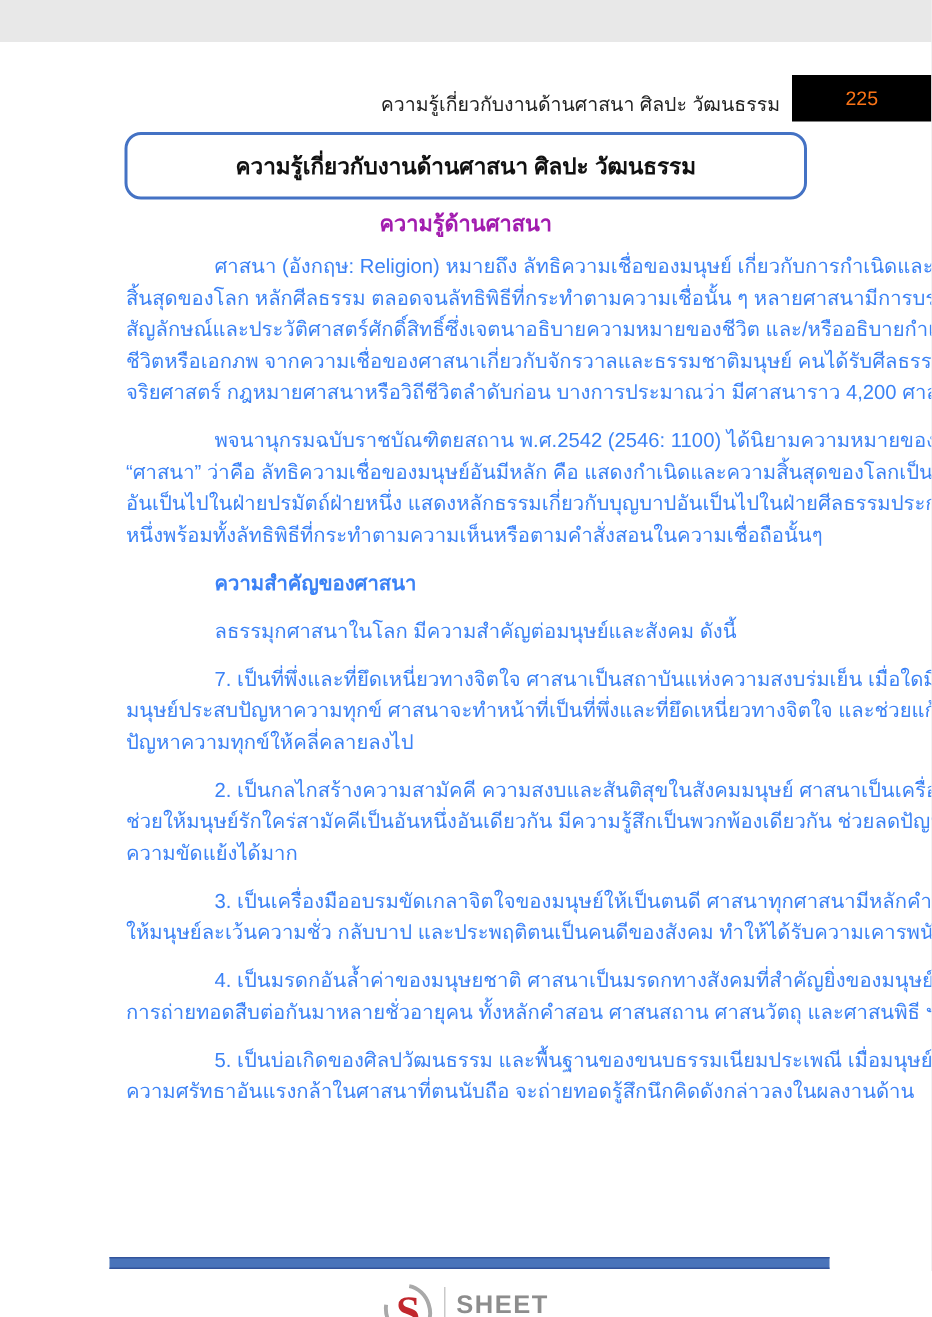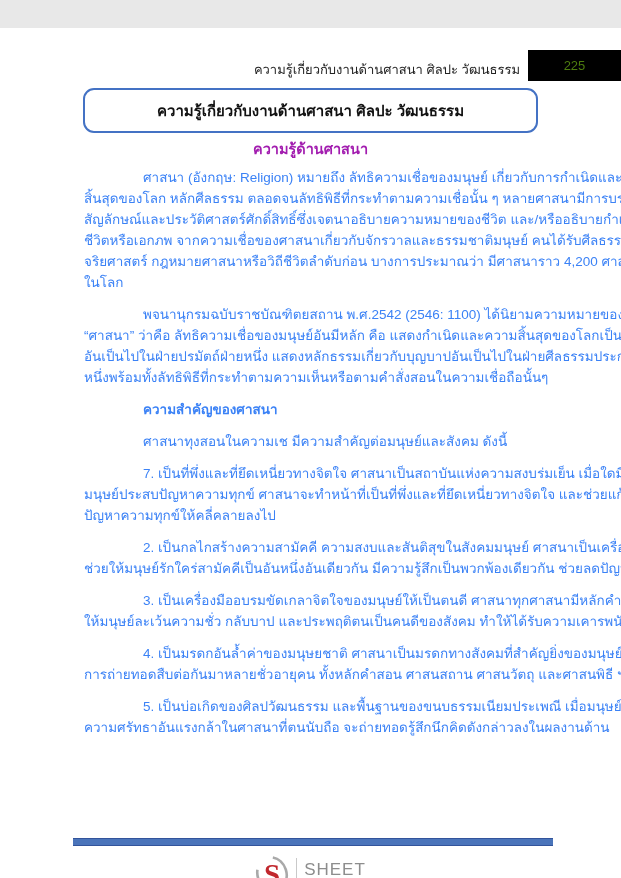--- a/index.html
+++ b/index.html
@@ -15,21 +15,21 @@
   
   .running-head{
     position:absolute;top:31px;right:101px;
     font-size:13px;color:#222;
   }
   .page-num-box{
     position:absolute;top:22px;left:528px;
     width:93px;height:31px;
     background:#000;
     display:flex;align-items:center;justify-content:center;
-    color:#4d7c0f;font-size:13px;
+    color:#f97316;font-size:13px;
   }
   
   .title-box{
     position:absolute;left:83px;top:60px;
     width:451px;height:41px;
     border:2.5px solid #4472C4;border-radius:11px;
     display:flex;align-items:center;justify-content:center;
     background:#fff;
   }
   .title-box .t{font-size:15px;font-weight:bold;color:#111;}
@@ -51,21 +51,21 @@
     position:absolute;left:73px;top:810px;width:480px;height:6px;
     background:#4a74ba;border-top:1.5px solid #33549b;border-bottom:1.5px solid #33549b;
   }
   .footer-logo{
     position:absolute;left:0;top:822px;width:621px;height:48px;
     display:flex;align-items:center;justify-content:center;gap:7px;
   }
   .logo-mark{width:34px;height:40px;flex:0 0 auto;}
   .logo-sep{width:1px;height:32px;background:#c9c9c9;flex:0 0 auto;}
   .logo-text{display:flex;flex-direction:column;line-height:1;}
-  .logo-word{font-size:17px;font-weight:normal;color:#8d8d8d;letter-spacing:1px;}
+  .logo-word{font-size:17px;font-weight:bold;color:#8d8d8d;letter-spacing:1px;}
   .logo-sub{font-size:7px;color:#c4c4c4;letter-spacing:3.5px;margin-top:3px;}
 </style>
 </head>
 <body>
 
 <div class="page">
 
   <div class="running-head">ความรู้เกี่ยวกับงานด้านศาสนา ศิลปะ วัฒนธรรม</div>
 
   <div class="page-num-box">
@@ -78,42 +78,42 @@
 
   <div class="section-title">ความรู้ด้านศาสนา</div>
 
   <div class="body-text">
       <div class="block">
         <div class="line first">ศาสนา (อังกฤษ: Religion) หมายถึง ลัทธิความเชื่อของมนุษย์ เกี่ยวกับการกำเนิดและ</div>
         <div class="line">สิ้นสุดของโลก หลักศีลธรรม ตลอดจนลัทธิพิธีที่กระทำตามความเชื่อนั้น ๆ หลายศาสนามีการบรรยาย</div>
         <div class="line">สัญลักษณ์และประวัติศาสตร์ศักดิ์สิทธิ์ซึ่งเจตนาอธิบายความหมายของชีวิต และ/หรืออธิบายกำเนิด</div>
         <div class="line">ชีวิตหรือเอกภพ จากความเชื่อของศาสนาเกี่ยวกับจักรวาลและธรรมชาติมนุษย์ คนได้รับศีลธรรม</div>
         <div class="line">จริยศาสตร์ กฎหมายศาสนาหรือวิถีชีวิตลำดับก่อน บางการประมาณว่า มีศาสนาราว 4,200 ศาสนา</div>
-        <div class="line">ในโลก</div>
       </div>
       <div class="block">
         <div class="line first">พจนานุกรมฉบับราชบัณฑิตยสถาน พ.ศ.2542 (2546: 1100) ได้นิยามความหมายของ</div>
         <div class="line">“ศาสนา” ว่าคือ ลัทธิความเชื่อของมนุษย์อันมีหลัก คือ แสดงกำเนิดและความสิ้นสุดของโลกเป็นต้น</div>
         <div class="line">อันเป็นไปในฝ่ายปรมัตถ์ฝ่ายหนึ่ง แสดงหลักธรรมเกี่ยวกับบุญบาปอันเป็นไปในฝ่ายศีลธรรมประการ</div>
         <div class="line">หนึ่งพร้อมทั้งลัทธิพิธีที่กระทำตามความเห็นหรือตามคำสั่งสอนในความเชื่อถือนั้นๆ</div>
       </div>
       <div class="block heading">
         <div class="line first">ความสำคัญของศาสนา</div>
       </div>
       <div class="block">
-        <div class="line first">ศาสนาทุงสอนในความเช มีความสำคัญต่อมนุษย์และสังคม ดังนี้</div>
+        <div class="line first">ลธรรมุกศาสนาในโลก มีความสำคัญต่อมนุษย์และสังคม ดังนี้</div>
       </div>
       <div class="block">
         <div class="line first">7. เป็นที่พึ่งและที่ยึดเหนี่ยวทางจิตใจ ศาสนาเป็นสถาบันแห่งความสงบร่มเย็น เมื่อใดมี</div>
         <div class="line">มนุษย์ประสบปัญหาความทุกข์ ศาสนาจะทำหน้าที่เป็นที่พึ่งและที่ยึดเหนี่ยวทางจิตใจ และช่วยแก้ไข</div>
         <div class="line">ปัญหาความทุกข์ให้คลี่คลายลงไป</div>
       </div>
       <div class="block">
         <div class="line first">2. เป็นกลไกสร้างความสามัคคี ความสงบและสันติสุขในสังคมมนุษย์ ศาสนาเป็นเครื่องมือ</div>
         <div class="line">ช่วยให้มนุษย์รักใคร่สามัคคีเป็นอันหนึ่งอันเดียวกัน มีความรู้สึกเป็นพวกพ้องเดียวกัน ช่วยลดปัญหา</div>
+        <div class="line">ความขัดแย้งได้มาก</div>
       </div>
       <div class="block">
         <div class="line first">3. เป็นเครื่องมืออบรมขัดเกลาจิตใจของมนุษย์ให้เป็นตนดี ศาสนาทุกศาสนามีหลักคำสอน</div>
         <div class="line">ให้มนุษย์ละเว้นความชั่ว กลับบาป และประพฤติตนเป็นคนดีของสังคม ทำให้ได้รับความเคารพนับถือ</div>
       </div>
       <div class="block">
         <div class="line first">4. เป็นมรดกอันล้ำค่าของมนุษยชาติ ศาสนาเป็นมรดกทางสังคมที่สำคัญยิ่งของมนุษย์ มี</div>
         <div class="line">การถ่ายทอดสืบต่อกันมาหลายชั่วอายุคน ทั้งหลักคำสอน ศาสนสถาน ศาสนวัตถุ และศาสนพิธี ฯลฯ</div>
       </div>
       <div class="block">

